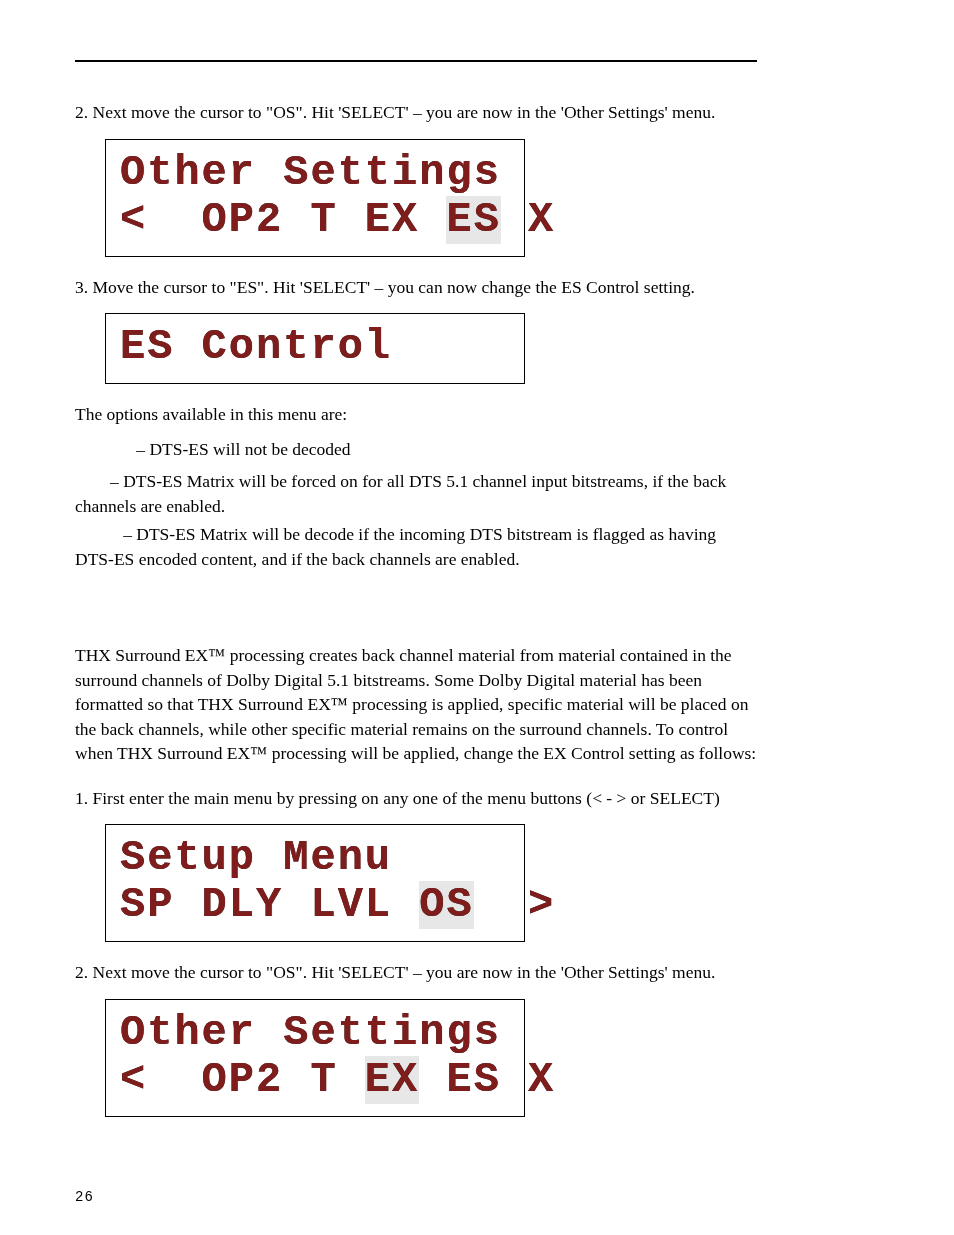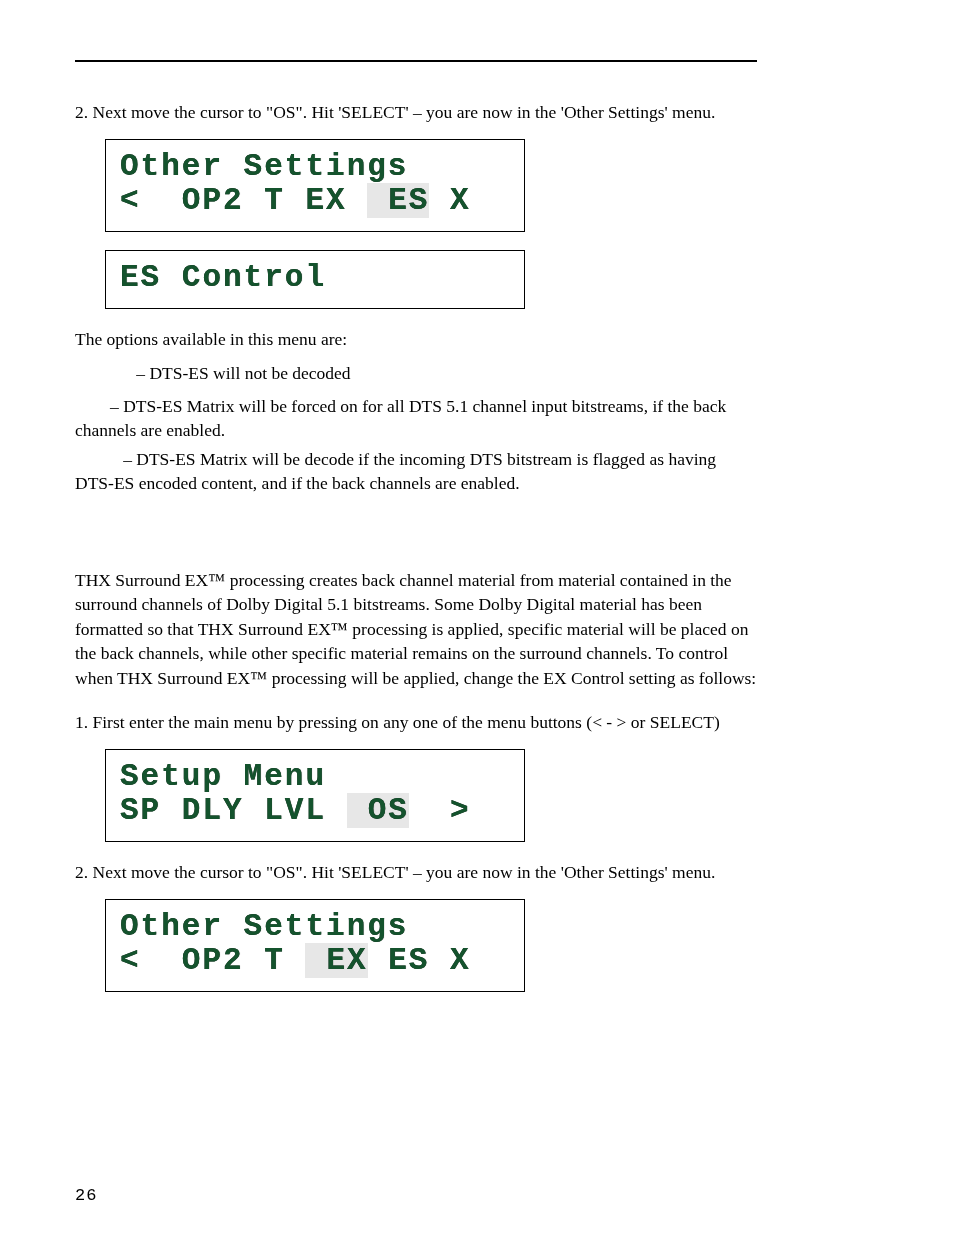--- a/index.html
+++ b/index.html
@@ -30,55 +30,55 @@
     width: 420px;
     margin: 14px 0 18px 30px;
     border: 1px solid #000;
     padding: 10px 14px 12px 14px;
     box-sizing: border-box;
     position: relative;
   }
   .lcd-line {
     font-family: "Courier New", Courier, monospace;
     font-weight: bold;
-    font-size: 31px;
+    font-size: 42px;
     letter-spacing: 2px;
     white-space: pre;
-    color: #14532d;
+    color: #7f1d1d;
     line-height: 1.12;
     text-shadow:
       0 0 0 #222,
       1px 0 0 rgba(0,0,0,0.05);
   }
   .highlight {
     background: #e7e7e7;
-    padding-left: 21px;
   }
   .page-num {
     position: absolute;
     left: 75px;
     bottom: 30px;
     font-family: "Courier New", Courier, monospace;
-    font-size: 17px;
+    font-size: 14px;
     letter-spacing: 1px;
   }
 </style>
 </head>
 <body>
 
 <div class="page">
   <div class="top-rule"></div>
 
   <p class="body-text">2.  Next move the cursor to "OS".  Hit 'SELECT' – you are now in the 'Other Settings' menu.</p>
 
   <div class="lcd">
     <div class="lcd-line">Other Settings</div>
     <div class="lcd-line"><span>&lt;  OP2 T EX </span><span class="highlight">ES</span><span> X</span></div>
   </div>
 
+  <p class="body-text">3.  Move the cursor to "ES". Hit 'SELECT' – you can now change the ES Control setting.</p>
 
   <div class="lcd">
     <div class="lcd-line">ES Control</div>
   </div>
 
   <p class="body-text">The options available in this menu are:</p>
   <p class="body-text" style="white-space:pre-wrap; margin:0 0 8px 0;">              – DTS-ES will not be decoded</p>
   <p class="body-text" style="white-space:pre-wrap; margin:0 0 4px 0;">        – DTS-ES Matrix will be forced on for all DTS 5.1 channel input bitstreams, if the back channels are enabled.</p>
   <p class="body-text" style="white-space:pre-wrap; margin:0 0 2px 0;">           – DTS-ES Matrix will be decode if the incoming DTS bitstream is flagged as having DTS-ES encoded content, and if the back channels are enabled.</p>
 

